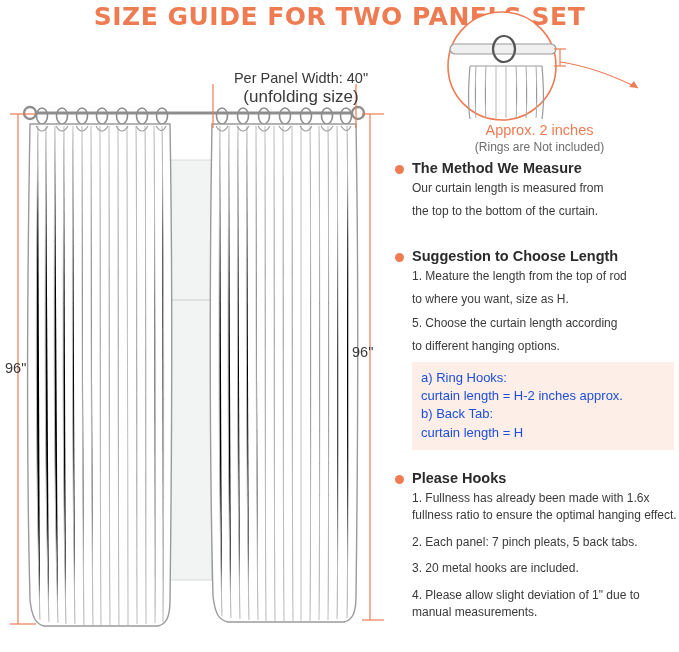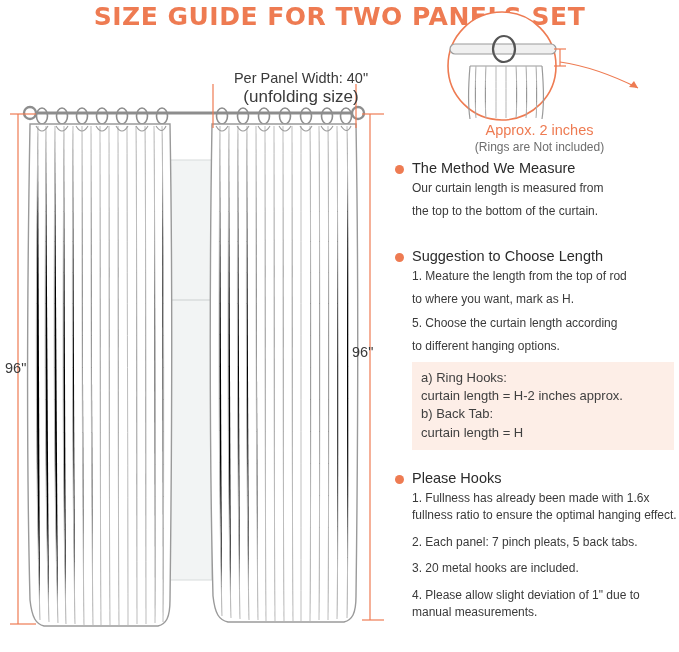--- a/index.html
+++ b/index.html
@@ -81,21 +81,21 @@
     font-size: 12px;
     color: #6d6d6d;
     margin-top: 2px;
   }
 
   .section { position: absolute; left: 0; width: 287px; }
   .head {
     position: relative;
     padding-left: 20px;
     font-size: 14.5px;
-    font-weight: normal;
+    font-weight: bold;
     color: #2b2b2b;
   }
   .bullet {
     position: absolute;
     left: 3px; top: 5px;
     width: 9px; height: 9px;
     border-radius: 50%;
     background: #ee7b52;
   }
   .body {
@@ -107,21 +107,21 @@
   }
   .body p { margin: 0 0 6px 0; }
 
   .callout {
     margin-left: 20px;
     margin-top: 4px;
     background: #fdeee7;
     padding: 7px 9px 8px 9px;
     font-size: 13px;
     line-height: 1.42;
-    color: #404040;
+    color: #1d4ed8;
     width: 262px;
   }
   .callout .ln { display: block; }
 
   #s-method { top: 160px; }
   #s-suggestion { top: 248px; }
   #s-note { top: 470px; }
 
   .note-list p { margin: 0 0 9px 0; }
 </style>
@@ -300,21 +300,21 @@
       </div>
     </div>
 
     <div class="section" id="s-suggestion">
       <div class="head">
         <span class="bullet"></span>
         <span>Suggestion to Choose Length</span>
       </div>
       <div class="body">
         <p>1. Meature the length from the top of rod</p>
-        <p>to where you want,   mark as H.</p>
+        <p>to where you want,   size as H.</p>
         <p>5. Choose the curtain length according</p>
         <p>to different hanging options.</p>
       </div>
       <div class="callout">
         <span class="ln">a) Ring Hooks:</span>
         <span class="ln">curtain length = H-2 inches approx.</span>
         <span class="ln">b) Back Tab:</span>
         <span class="ln">curtain length = H</span>
       </div>
     </div>

